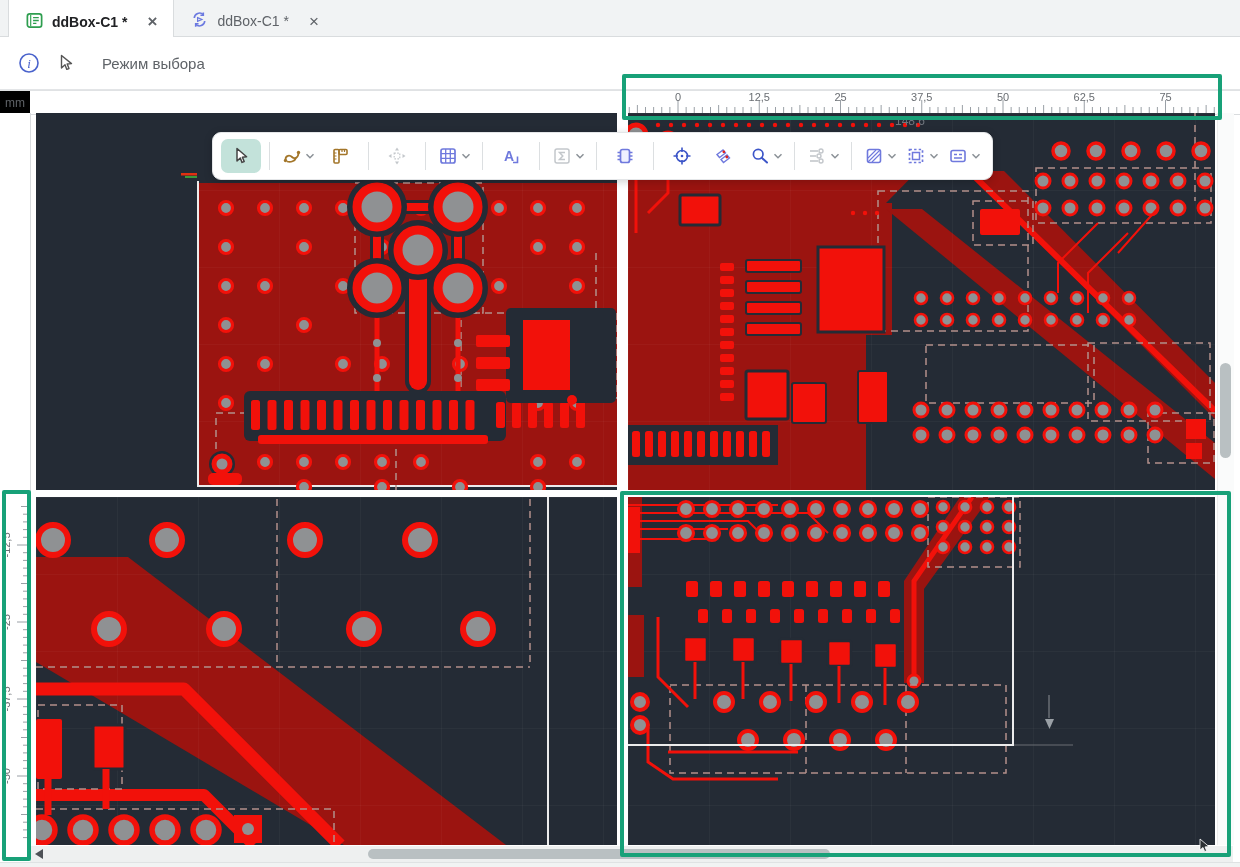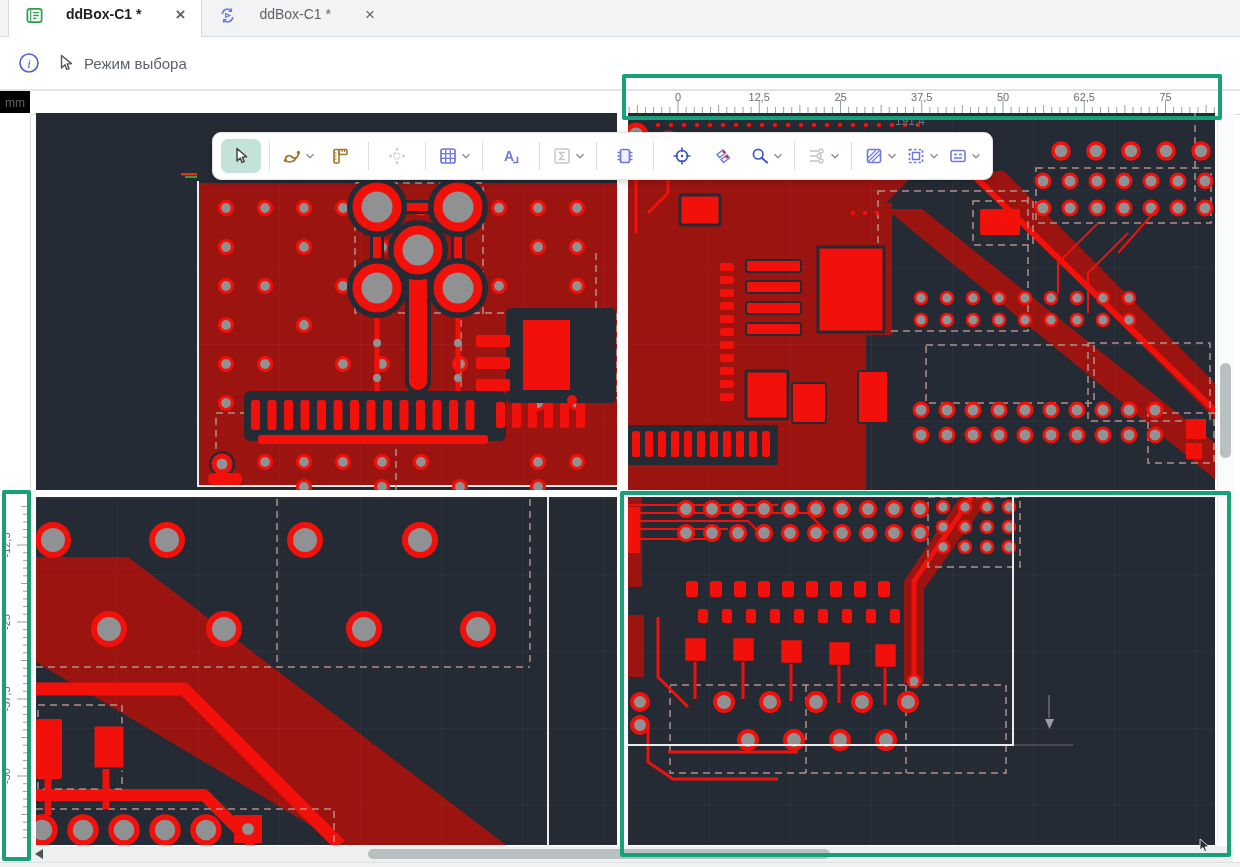--- a/index.html
+++ b/index.html
@@ -1,25 +1,25 @@
 <!DOCTYPE html>
 <html><head>
 <meta charset="utf-8">
 <style>
   html,body{margin:0;padding:0;background:#e9ebeb;font-family:"Liberation Sans",sans-serif;}
   .app{position:relative;width:1240px;height:867px;background:#fff;overflow:hidden;}
   .abs{position:absolute;}
   
   .tabbar{left:0;top:0;width:1240px;height:36px;background:#f1f3f4;border-bottom:1px solid #d9dcde;display:flex;align-items:stretch;}
-  .tab{display:flex;align-items:flex-start;gap:22px;padding:6px 14px 0 16px;font-size:14px;color:#5f6368;cursor:default;}
+  .tab{display:flex;align-items:center;gap:8px;padding:6px 14px 0 16px;font-size:14px;color:#5f6368;cursor:default;}
   .tab.active{background:#fff;border-right:1px solid #d9dcde;border-left:1px solid #d9dcde;font-weight:bold;color:#202124;margin-bottom:-1px;}
   .tab .close{font-size:17px;color:#5f6368;padding:0 2px;margin-left:10px;line-height:1;}
   
   .modebar{left:0;top:37px;width:1240px;height:52px;background:#fff;border-bottom:1px solid #e3e5e7;display:flex;align-items:center;}
-  .modebar .lbl{font-size:15px;color:#5f6368;margin-left:8px;}
+  .modebar .lbl{font-size:15px;color:#5f6368;margin-left:26px;}
   .mb-ic{margin-left:18px;display:flex;align-items:center;}
   
   .hruler{left:30px;top:90px;width:1210px;height:23px;background:#fff;border-top:1px solid #e0e2e4;border-bottom:1px solid #d9dcde;}
   .mmcell{left:0;top:90px;width:30px;height:23px;background:#000000;border-top:1px solid #e0e2e4;border-right:1px solid #d9dcde;border-bottom:1px solid #d9dcde;
           font-size:12px;color:#5f6368;display:flex;align-items:center;justify-content:center;}
   .vruler{left:0;top:113px;width:30px;height:732px;background:#fff;border-right:1px solid #d9dcde;}
   
   .canvaswrap{left:36px;top:113px;width:1179px;height:732px;background:#fff;}
   .dim-label{left:878px;top:114px;width:64px;text-align:center;font-size:12px;color:#70757d;}
   
@@ -632,21 +632,21 @@
 <circle cx="12" cy="205" r="8" fill="#8F9193" stroke="#F2110A" stroke-width="4"></circle>
           <circle cx="12" cy="228" r="8" fill="#8F9193" stroke="#F2110A" stroke-width="4"></circle>
 <rect x="384" y="0" width="2" height="249" fill="#ECECEC"></rect>
 <rect x="0" y="247" width="386" height="2" fill="#ECECEC"></rect>
 <path d="M386,248 H445" stroke="#6a6f75" stroke-width="1"></path>
 <path d="M421,198 V221" stroke="#8a8f94" stroke-width="1"></path>
 <polygon points="417,222 426,222 421.5,232" fill="#9aa0a6"></polygon>
         </g>
     </svg>
   </div>
-  <div class="abs dim-label">191,4</div>
+  <div class="abs dim-label">148,6</div>
 
   <div class="abs ftoolbar" id="ftoolbar">
       <div class="tb-btn active">
         <svg width="20" height="20" viewBox="0 0 20 20">
           <path d="M6,2.5 V15 L9.3,12 L11,16.4 L13.2,15.5 L11.4,11.2 L15.6,10.8 Z" fill="#fff" stroke="#444" stroke-width="1.5" stroke-linejoin="round"></path>
         </svg>
       </div>
       <div class="tb-sep"></div>
       <div class="tb-btn">
         <svg width="20" height="20" viewBox="0 0 20 20">

